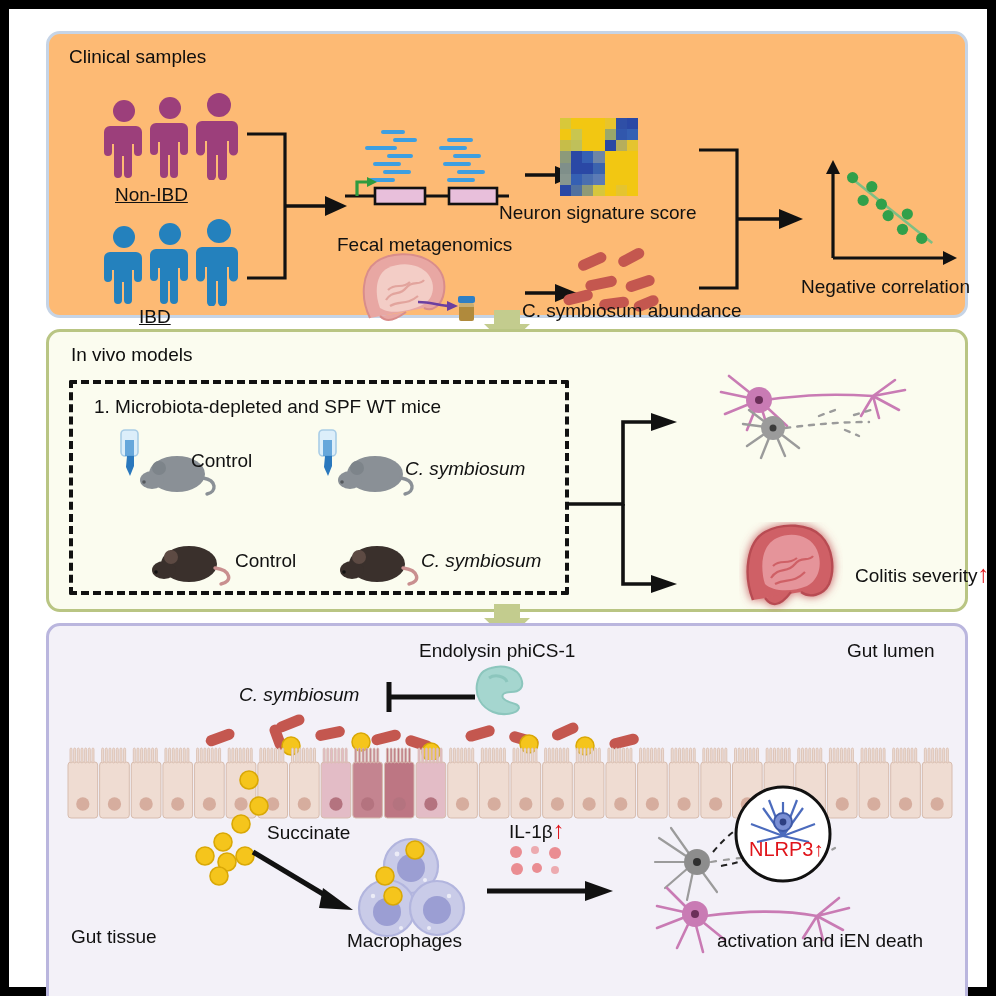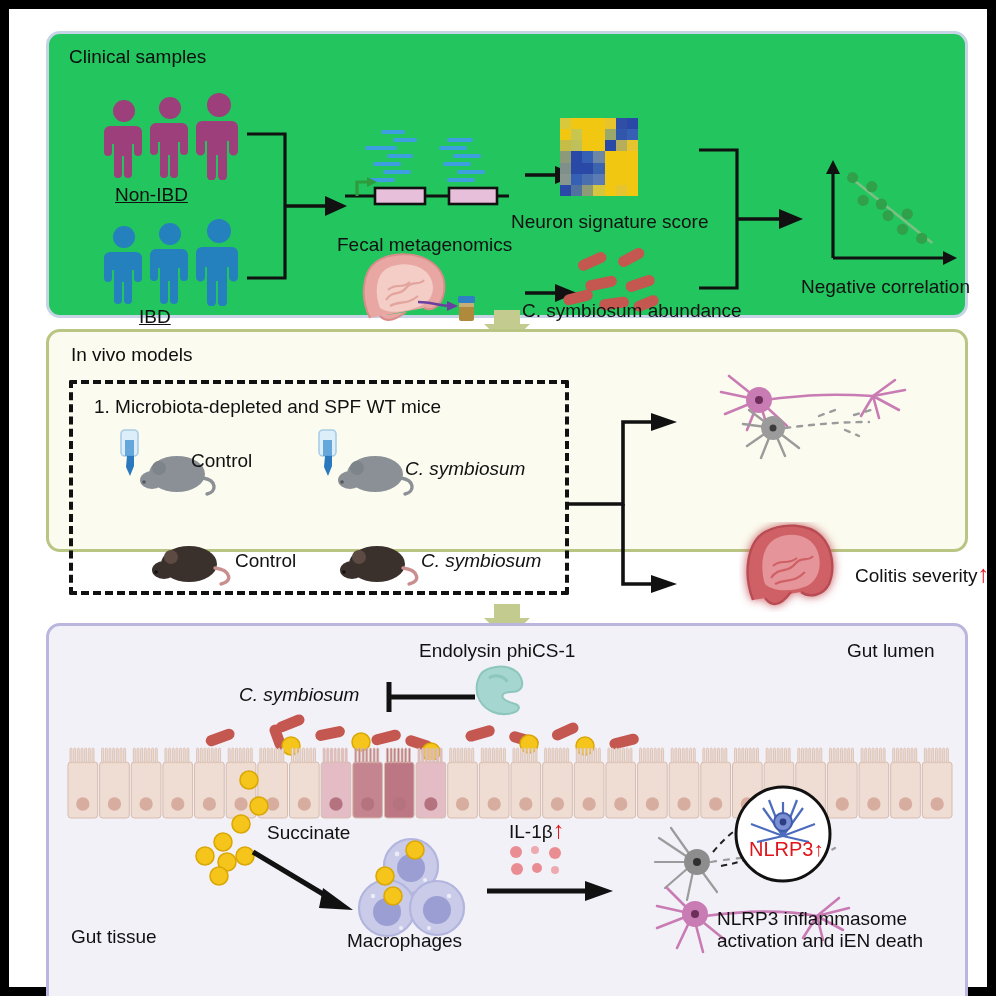--- a/index.html
+++ b/index.html
@@ -1,20 +1,20 @@
 <!DOCTYPE html>
 <html><head>
 <meta charset="utf-8">
 <style>
   html,body{margin:0;padding:0;background:#ffffff;}
   body{width:996px;height:996px;font-family:"Liberation Sans",sans-serif;overflow:hidden;}
   #figure{position:relative;width:996px;height:996px;background:#ffffff;box-sizing:border-box;border:9px solid #000000;}
   .panel{position:absolute;box-sizing:border-box;border-radius:14px;}
-  #panel-clinical{left:37px;top:22px;width:922px;height:287px;background:#22c55e;border:3px solid #c6d4e6;}
-  #panel-invivo{left:37px;top:320px;width:922px;height:223px;background:#fbfcef;border:3px solid #b9c583;}
+  #panel-clinical{left:37px;top:22px;width:922px;height:287px;background:#fdba74;border:3px solid #c6d4e6;}
+  #panel-invivo{left:37px;top:320px;width:922px;height:283px;background:#fbfcef;border:3px solid #b9c583;}
   #panel-mech{left:37px;top:614px;width:922px;height:423px;background:#f3f1f8;border:3px solid #bab6de;}
   .panel-title{position:absolute;font-size:19px;color:#0d0d0d;white-space:nowrap;}
   .lbl{position:absolute;font-size:19px;color:#111;white-space:nowrap;line-height:1.18;}
   .lbl.it{font-style:italic;}
   .connector{position:absolute;width:46px;height:36px;}
   
   .svgbox{position:absolute;}
   .dashbox{position:absolute;box-sizing:border-box;border:4px dashed #111;border-radius:2px;}
   .redup{color:#e0141a;font-weight:bold;}
 </style>
@@ -143,21 +143,21 @@
           <rect x="60" y="50" width="10.4" height="10.4" fill="#f2c712"></rect>
           <rect x="0" y="60" width="10.4" height="10.4" fill="#2a48a5"></rect>
           <rect x="10" y="60" width="10.4" height="10.4" fill="#51719f"></rect>
           <rect x="20" y="60" width="10.4" height="10.4" fill="#8f9a76"></rect>
           <rect x="30" y="60" width="10.4" height="10.4" fill="#d6c63d"></rect>
           <rect x="40" y="60" width="10.4" height="10.4" fill="#f2c712"></rect>
           <rect x="50" y="60" width="10.4" height="10.4" fill="#e5c42f"></rect>
           <rect x="60" y="60" width="10.4" height="10.4" fill="#f2c712"></rect>
         </svg>
     </div>
-    <div class="lbl" style="left:462px;top:168px;margin-top:9px;">Neuron signature score</div>
+    <div class="lbl" style="left:450px;top:168px;">Neuron signature score</div>
 
     <div class="lbl" style="left:288px;top:200px;">Fecal metagenomics</div>
     <svg class="svgbox" style="left:305px;top:214px;" width="125" height="78" viewBox="0 0 125 78">
       <path d="M16 70 C6 50 8 24 22 14 C36 4 60 4 74 12 C86 19 92 30 90 44 C88 58 78 64 70 60" fill="#e8a7a3" stroke="#d98d8b" stroke-width="2"></path>
       <path d="M26 60 C20 44 22 26 34 20 C48 13 66 16 74 26 C82 36 80 50 70 56 C58 63 38 66 30 62 Z" fill="#f3cdc6"></path>
       <g stroke="#e2a49d" stroke-width="2.2" fill="none">
         <path d="M32 52 C38 42 46 48 52 40 C58 32 66 38 70 32"></path>
         <path d="M34 42 C42 34 48 42 56 34"></path>
         <path d="M36 58 C46 52 52 58 64 48"></path>
       </g>
@@ -721,19 +721,19 @@
         </g>
         <circle cx="50" cy="38" r="9" fill="#7a8fd4" stroke="#3f5aa8" stroke-width="2"></circle>
         <circle cx="50" cy="38" r="3.4" fill="#2d3f82"></circle>
       </svg>
     </div>
     <div class="lbl" style="left:700px;top:212px;color:#e0141a;font-size:20px;">
       <span>NLRP3</span><span>↑</span>
     </div>
 
     <div class="lbl" style="left:668px;top:282px;">
-      <span>NLRP3 inflammasome</span><br><span>activation and iEN death</span>
+      <br><span>activation and iEN death</span>
     </div>
 
     <div class="lbl" style="left:22px;top:300px;">Gut tissue</div>
   </div>
 
 </div>
 
 </body></html>

